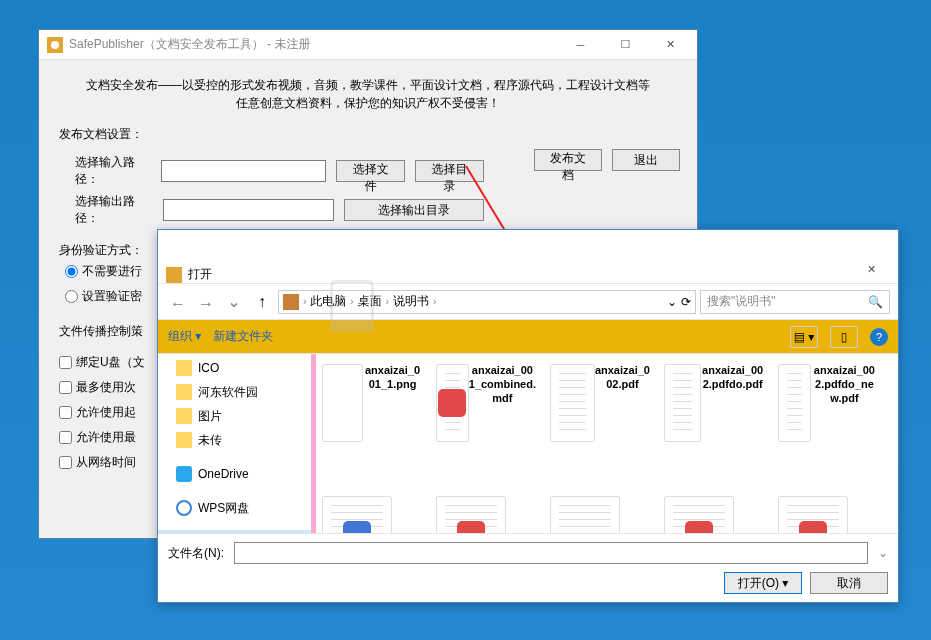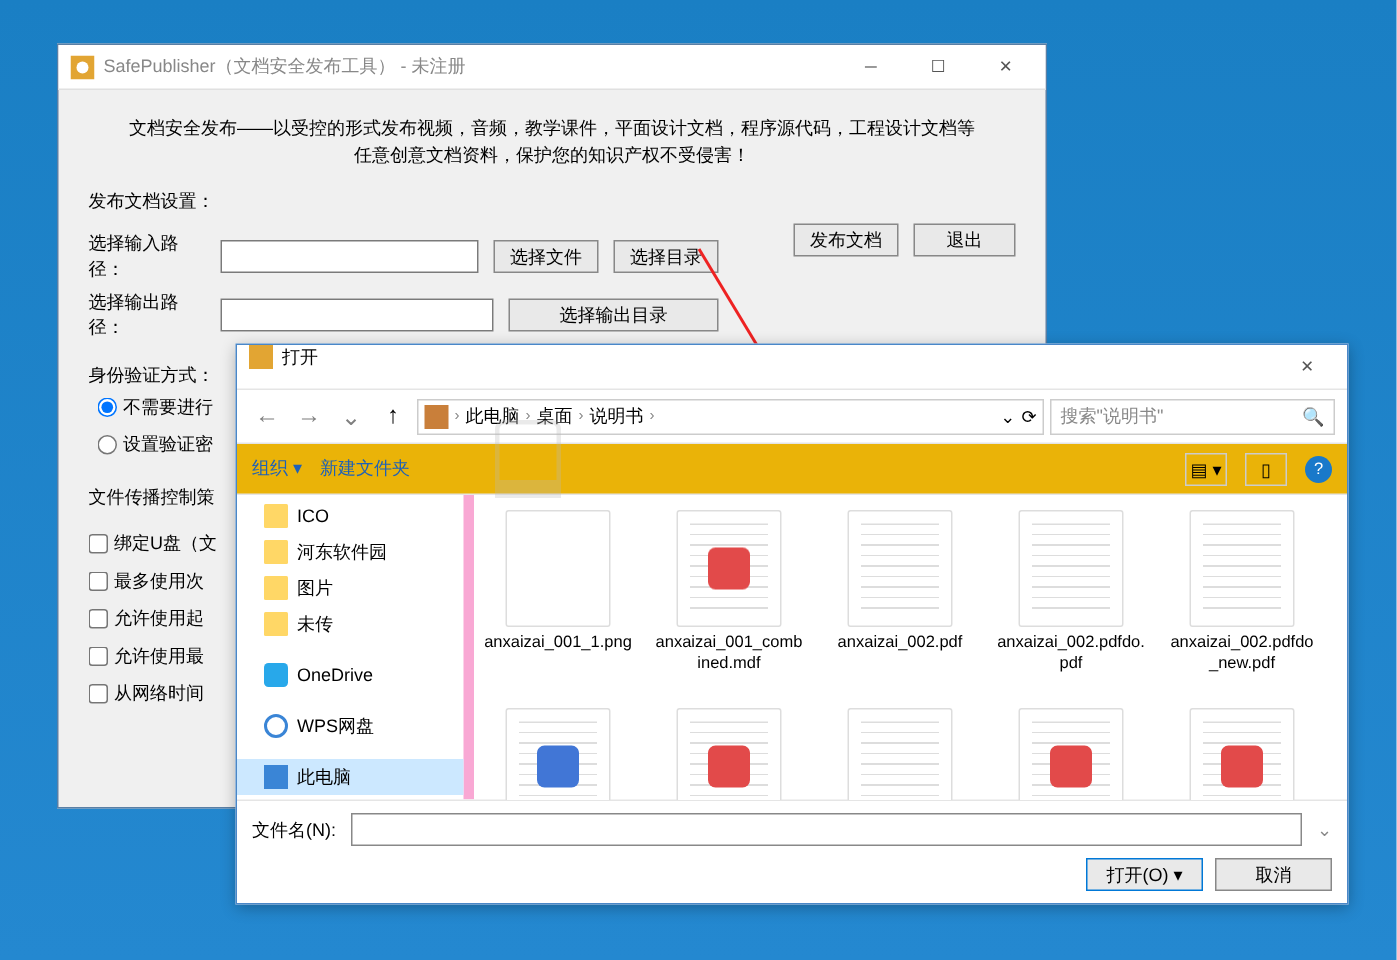--- a/index.html
+++ b/index.html
@@ -8,62 +8,62 @@
 .main-window { position: absolute; left: 38px; top: 29px; width: 660px; height: 510px; background: #f0f0f0; border: 1px solid #5a7fa5; }
 .titlebar { height: 30px; display: flex; align-items: center; padding: 0 4px 0 8px; background: #fff; border-bottom: 1px solid #e0e0e0; }
 .titlebar .icon { width: 16px; height: 16px; margin-right: 6px; }
 .titlebar .title { flex: 1; color: #888; font-size: 12px; }
 .winbtn { width: 45px; height: 28px; display: flex; align-items: center; justify-content: center; color: #555; cursor: pointer; font-size: 11px; }
 
 .mw-body { padding: 10px 20px; font-size: 12px; color: #000; }
 .intro { text-align: center; margin: 6px 0 14px; line-height: 1.5; }
 .section-label { margin: 2px 0 6px; }
 .row { display: flex; align-items: center; gap: 10px; margin: 5px 0; }
-.row .lbl { width: 78px; }
+.row .lbl { width: 78px; margin-left: 16px; }
 .row input.path { flex: 1; height: 22px; border: 1px solid #7a7a7a; background: #fff; padding: 0 4px; font-size: 12px; }
 .wbtn { height: 22px; padding: 0 10px; border: 1px solid #888; background: #e9e9e9; cursor: pointer; font-size: 12px; min-width: 68px; }
 .wbtn.wide { min-width: 140px; }
 .pubcol { display: flex; gap: 10px; margin-left: 30px; }
 
 .verif { margin-top: 10px; }
 .verif .opts { margin: 4px 0 0 6px; display: flex; flex-direction: column; gap: 8px; }
 .checkcol { margin-top: 14px; display: flex; flex-direction: column; gap: 8px; }
 .checkcol label, .verif label { display: flex; align-items: center; gap: 4px; }
 
 
 .dialog { position: absolute; left: 157px; top: 229px; width: 742px; height: 374px; background: #fff; border: 1px solid #4a87c8; box-shadow: 0 2px 10px rgba(0,0,0,0.3); display: flex; flex-direction: column; }
-.dlg-title { height: 30px; display: flex; align-items: flex-start; padding: 0 4px 0 8px; border-bottom: 1px solid #e5e5e5; }
+.dlg-title { height: 30px; display: flex; align-items: flex-end; padding: 0 4px 0 8px; border-bottom: 1px solid #e5e5e5; margin-top: 24px; }
 .dlg-title .title { flex: 1; font-size: 12px; }
 .dlg-nav { height: 36px; display: flex; align-items: center; padding: 0 8px; gap: 4px; border-bottom: 1px solid #e5e5e5; }
 .navbtn { width: 24px; height: 24px; display: flex; align-items: center; justify-content: center; cursor: pointer; color: #808080; }
 .navbtn.active { color: #000; }
 .crumb { flex: 1; height: 24px; border: 1px solid #ccc; display: flex; align-items: center; padding: 0 4px; gap: 2px; font-size: 12px; }
 .crumb .pc-icon { width: 16px; height: 16px; background: #c97f3a; }
 .crumb span.sep { color: #888; margin: 0 2px; font-size: 10px; }
 .crumb .ref { margin-left: auto; display: flex; gap: 4px; align-items: center; }
 .search { width: 190px; height: 24px; border: 1px solid #ccc; display: flex; align-items: center; padding: 0 6px; gap: 6px; font-size: 12px; color: #888; }
 
 .dlg-toolbar { height: 34px; display: flex; align-items: center; padding: 0 10px; gap: 12px; border-bottom: 1px solid #e5e5e5; font-size: 12px; background: #eab308; }
 .dlg-toolbar .link { color: #1e61b8; cursor: pointer; }
 .dlg-toolbar .spacer { flex: 1; }
 .iconbtn { width: 28px; height: 22px; border: 1px solid #ccc; display: flex; align-items: center; justify-content: center; cursor: pointer; }
 .help { width: 18px; height: 18px; border-radius: 50%; background: #1979ca; color: #fff; font-size: 11px; display: flex; align-items: center; justify-content: center; }
 
 .dlg-body { flex: 1; display: flex; overflow: hidden; }
-.tree { width: 158px; border-right: 7px solid #f9a8d4; font-size: 12px; overflow-y: auto; padding: 2px 0; }
+.tree { width: 158px; border-right: 5px solid #f9a8d4; font-size: 12px; overflow-y: auto; padding: 2px 0; }
 .tree-item { height: 24px; display: flex; align-items: center; gap: 6px; padding: 0 6px 0 18px; cursor: pointer; }
 .tree-item.sel { background: #cce8ff; }
 .tree-item .ticon { width: 16px; height: 16px; flex-shrink: 0; }
 .folder-ico { background: #ffd766; border-radius: 1px; }
 .onedrive-ico { background: #28a8ea; border-radius: 3px; }
 .wps-ico { border: 2px solid #3a85d6; border-radius: 50%; width: 14px; height: 14px; }
 .pc-ico { background: #3a85d6; }
 
 .files { flex: 1; padding: 6px 4px; display: flex; flex-wrap: wrap; align-content: flex-start; gap: 2px 10px; overflow-y: auto; }
-.file { width: 104px; height: 130px; display: flex; flex-direction: column; align-items: center; justify-content: flex-start; text-align: center; font-size: 11px; cursor: pointer; padding: 4px 2px; }
+.file { width: 104px; height: 130px; display: flex; flex-direction: row; justify-content: flex-start; text-align: center; font-size: 11px; cursor: pointer; padding: 4px 2px; font-weight: bold; }
 .file .thumb { width: 70px; height: 78px; border: 1px solid #ddd; background: #fff; border-radius: 2px; position: relative; display: flex; align-items: center; justify-content: center; margin-bottom: 4px; }
 .file .thumb .pg { position: absolute; inset: 8px; background: repeating-linear-gradient(180deg, #ddd 0 1px, transparent 1px 7px); }
 .file .thumb .badge { width: 28px; height: 28px; border-radius: 5px; position: relative; z-index: 1; }
 .file .thumb .badge.red { background: #e24a4a; }
 .file .thumb .badge.blue { background: #4176d6; }
 .file .thumb.img .pg { background: none; }
 .file .fname { line-height: 1.25; word-break: break-all; }
 
 .dlg-foot { border-top: 1px solid #e5e5e5; padding: 8px 10px; display: flex; flex-direction: column; gap: 8px; }
 .fn-row { display: flex; align-items: center; gap: 10px; font-size: 12px; }

